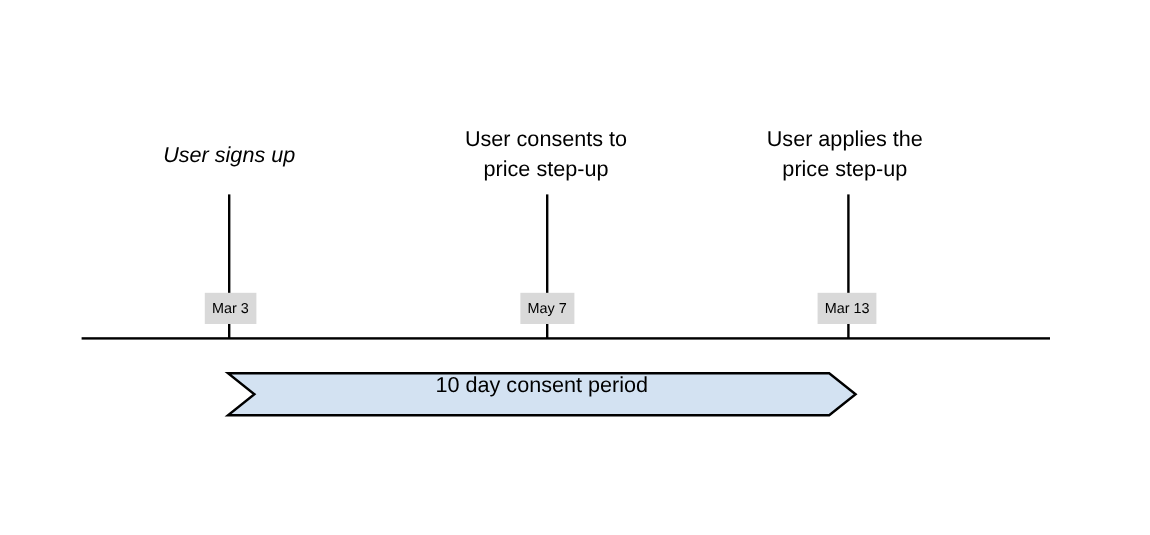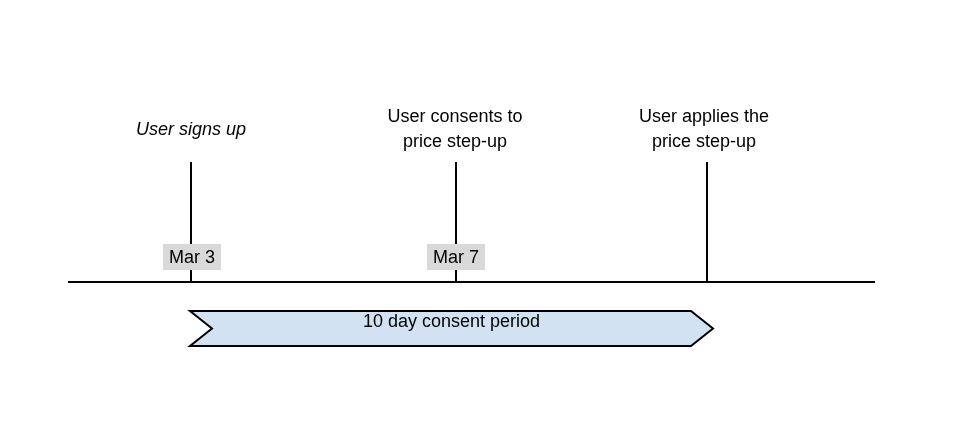--- a/index.html
+++ b/index.html
@@ -46,21 +46,21 @@
     font-style: italic;
   }
   .event-title.double {
     top: 104px;
   }
   .date-badge {
     position: absolute;
     top: 244px;
     transform: translateX(-50%);
     background: var(--badge, #d9d9d9);
-    font-size: 18px;
+    font-size: 12px;
     line-height: 26px;
     padding: 0 6px;
     white-space: nowrap;
   }
   .banner-svg {
     position: absolute;
     left: 185px;
     top: 306px;
     width: 535px;
     height: 46px;
@@ -90,24 +90,25 @@
 
   <div class="axis"></div>
 
   <div class="event-title single" style="left:191px">User signs up</div>
   <div class="tick" style="left:191px"></div>
   <div class="date-badge" style="left:192px">Mar 3</div>
 
   <div class="event-title double" style="left:455px">User consents to
 price step-up</div>
   <div class="tick" style="left:456px"></div>
-  <div class="date-badge" style="left:456px">Mar 7</div>
+  <div class="date-badge" style="left:456px">May 7</div>
 
   <div class="event-title double" style="left:704px">User applies the
 price step-up</div>
   <div class="tick" style="left:707px"></div>
+  <div class="date-badge" style="left:706px">Mar 13</div>
 
   <svg class="banner-svg" viewBox="0 0 535 46" aria-hidden="true">
     <polygon points="5,5 506,5 528,22.5 506,40 5,40 27,22.5"></polygon>
   </svg>
   <div class="banner-label">10 day consent period</div>
 
 </div>
 
 </body></html>

